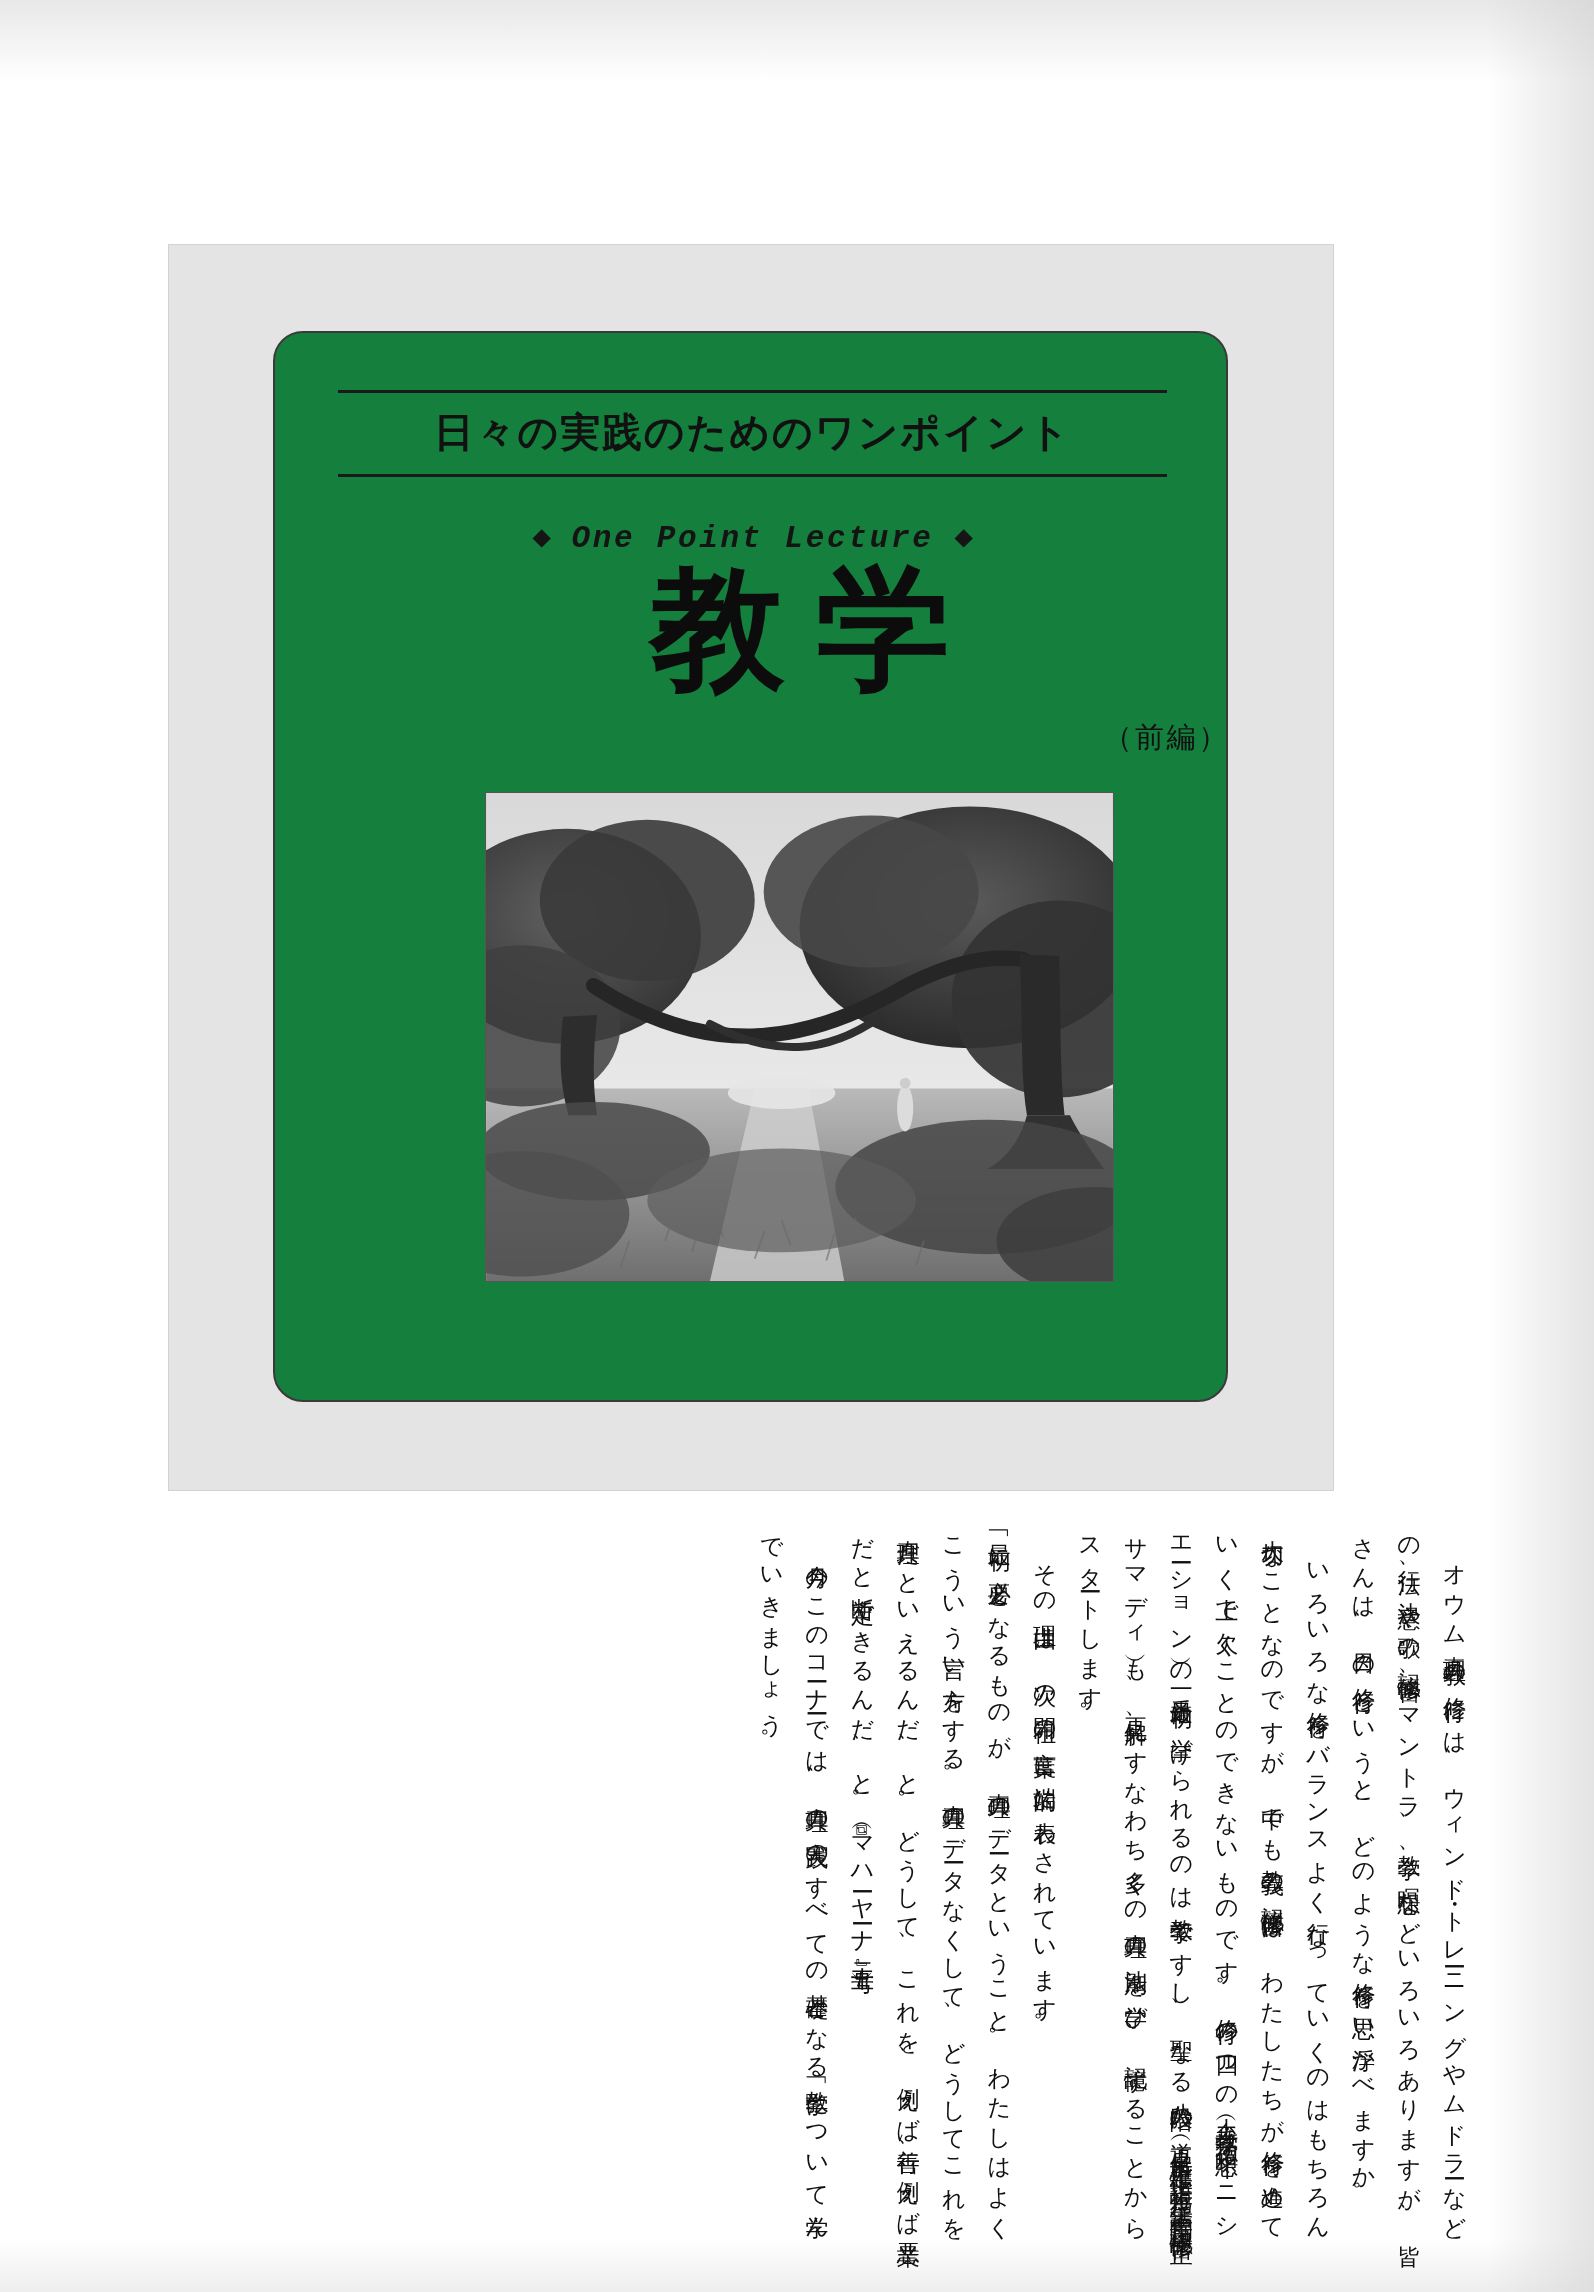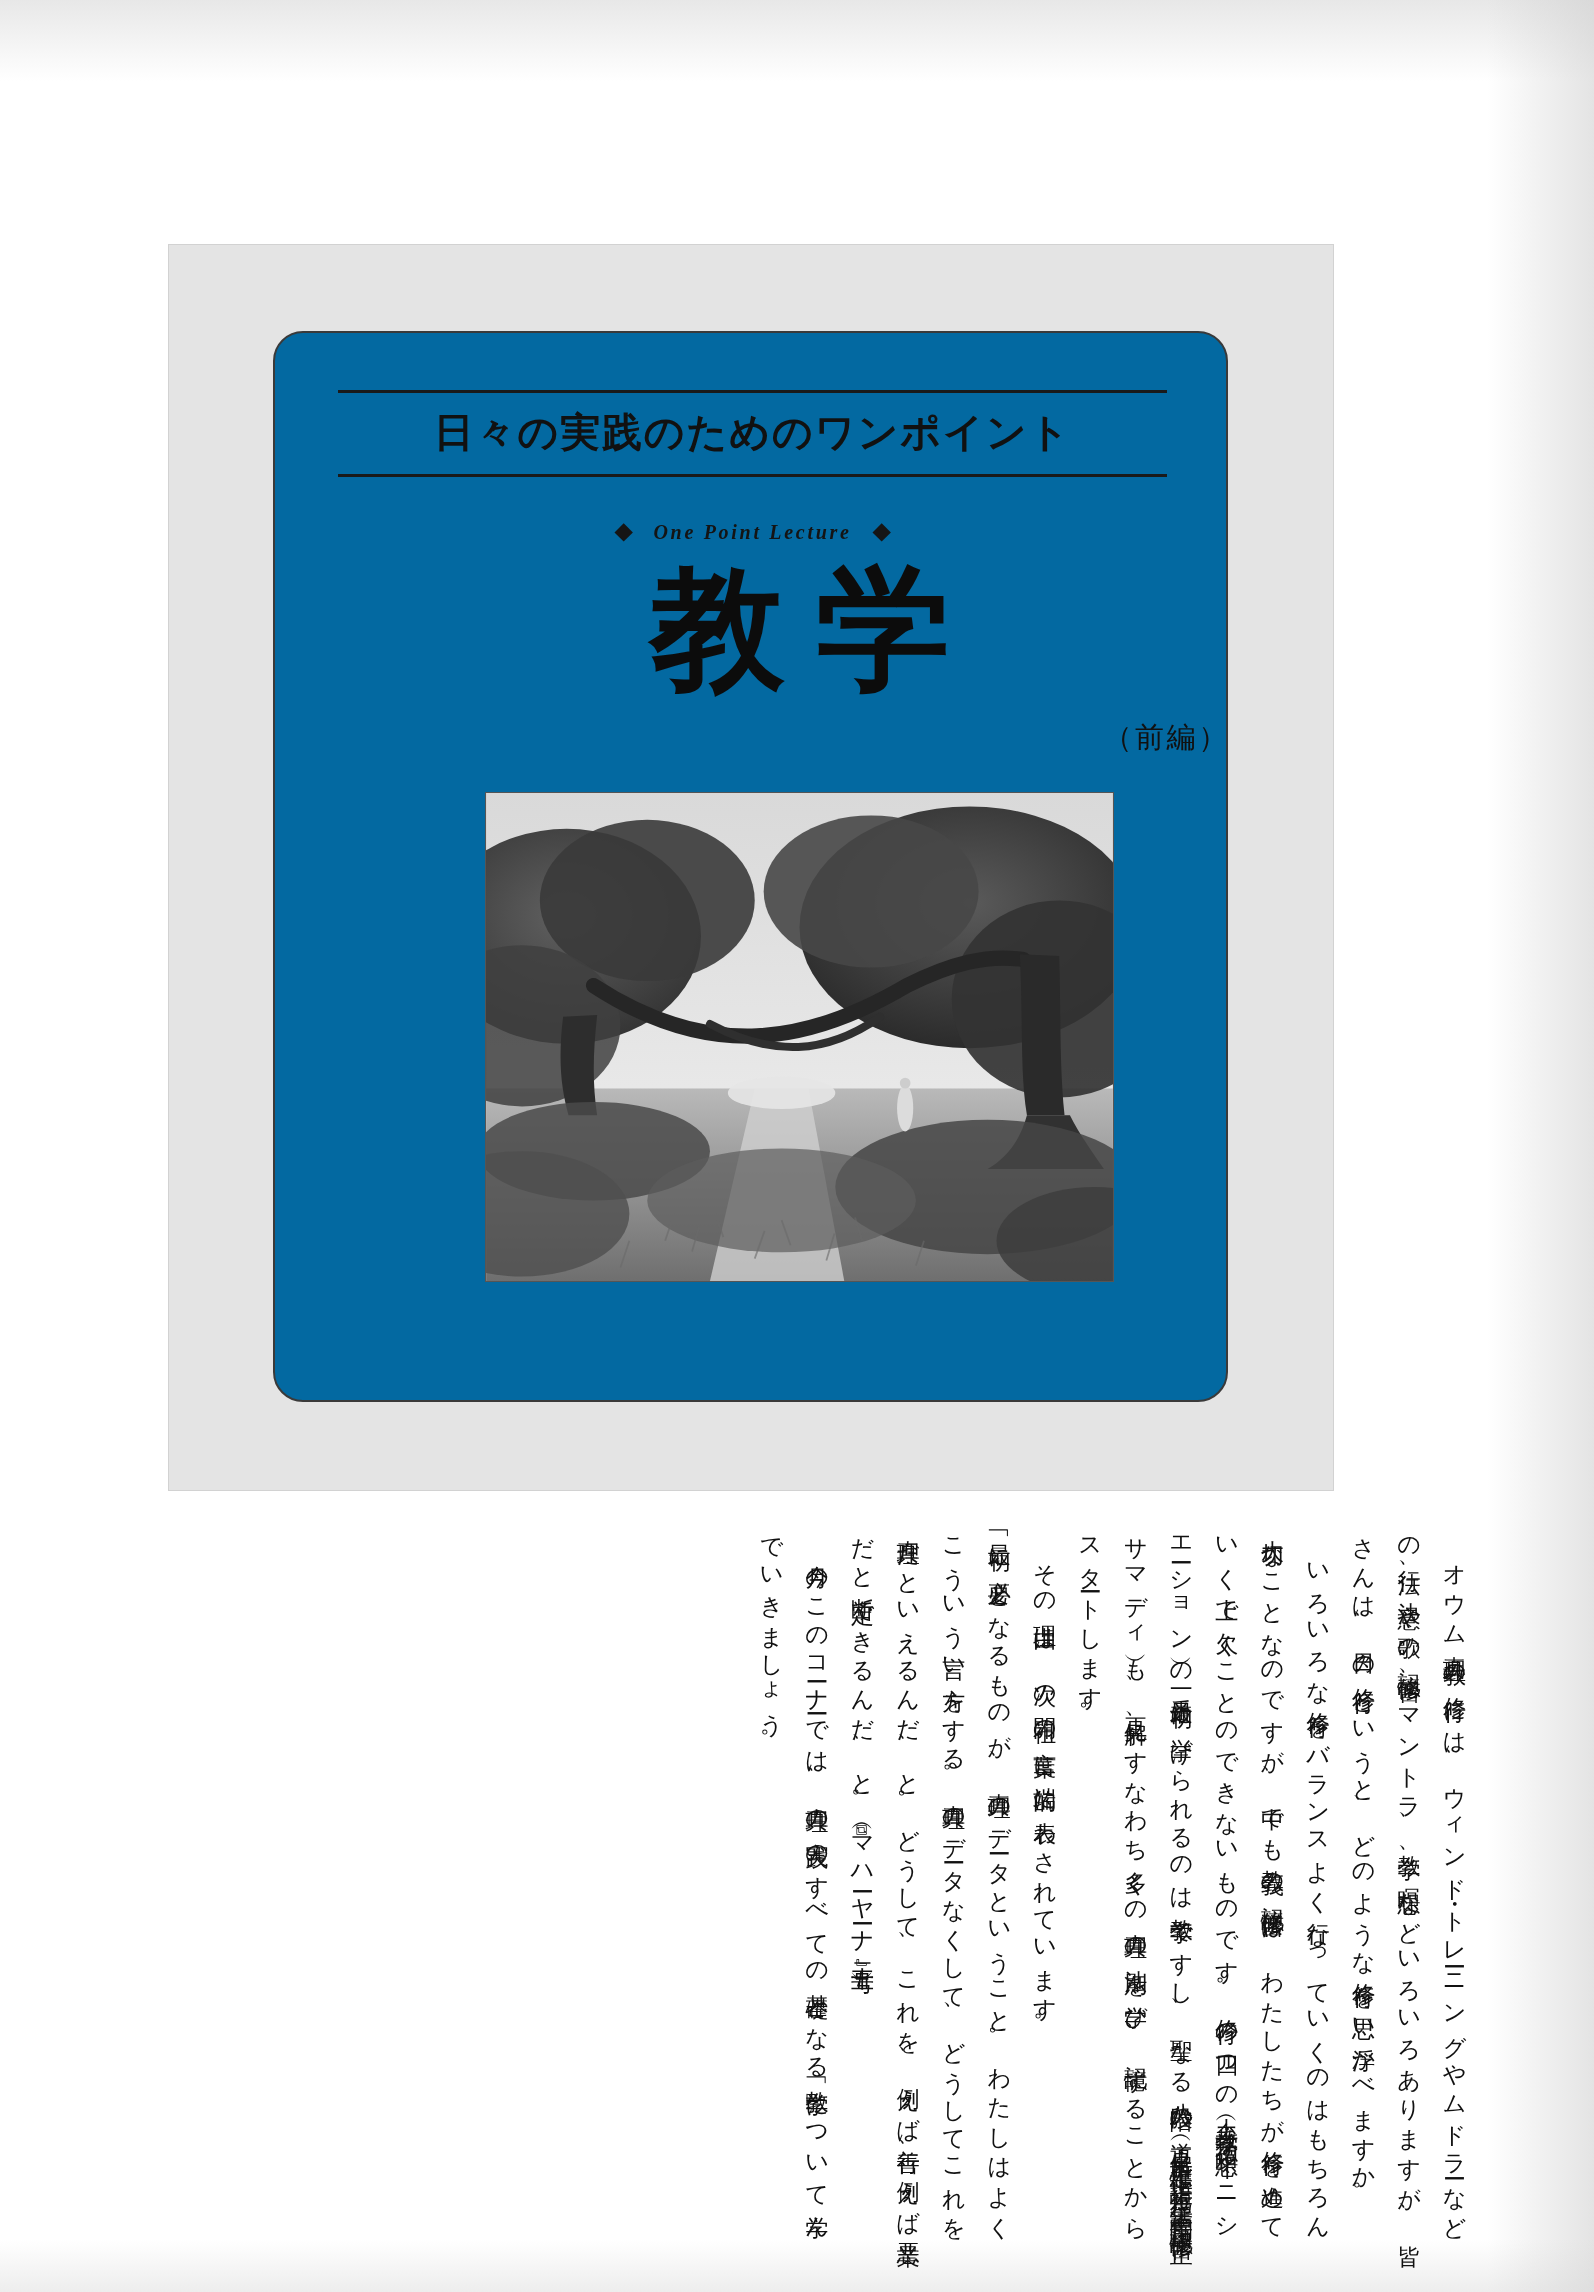--- a/index.html
+++ b/index.html
@@ -62,21 +62,21 @@
     height: 1245px;
     background: #e4e4e4;
     border: 0.9px solid #d2d2d2;
   }
   #header-inner {
     position: absolute;
     left: 104px;
     top: 86px;
     width: 955px;
     height: 1071px;
-    background: #0369a1;
+    background: #15803d;
     border: 2.7px solid #3a3a3a;
     border-radius: 30px;
     box-sizing: border-box;
   }
 
   
   #title-block {
     position: absolute;
     left: 63px;
     top: 57px;
@@ -107,24 +107,24 @@
     justify-content: center;
     gap: 23px;
   }
   .diamond {
     width: 13.4px;
     height: 13.4px;
     background: #151515;
     transform: rotate(45deg);
   }
   #subtitle-en {
-    font-family: Liberation Serif, serif;
+    font-family: Liberation Mono, monospace;
     font-style: italic;
     font-weight: bold;
-    font-size: 20px;
+    font-size: 31px;
     letter-spacing: 2.7px;
     color: #141414;
     white-space: nowrap;
     text-align: center;
   }
 
   #big-kanji {
     position: absolute;
     left: 0;
     top: 228px;

